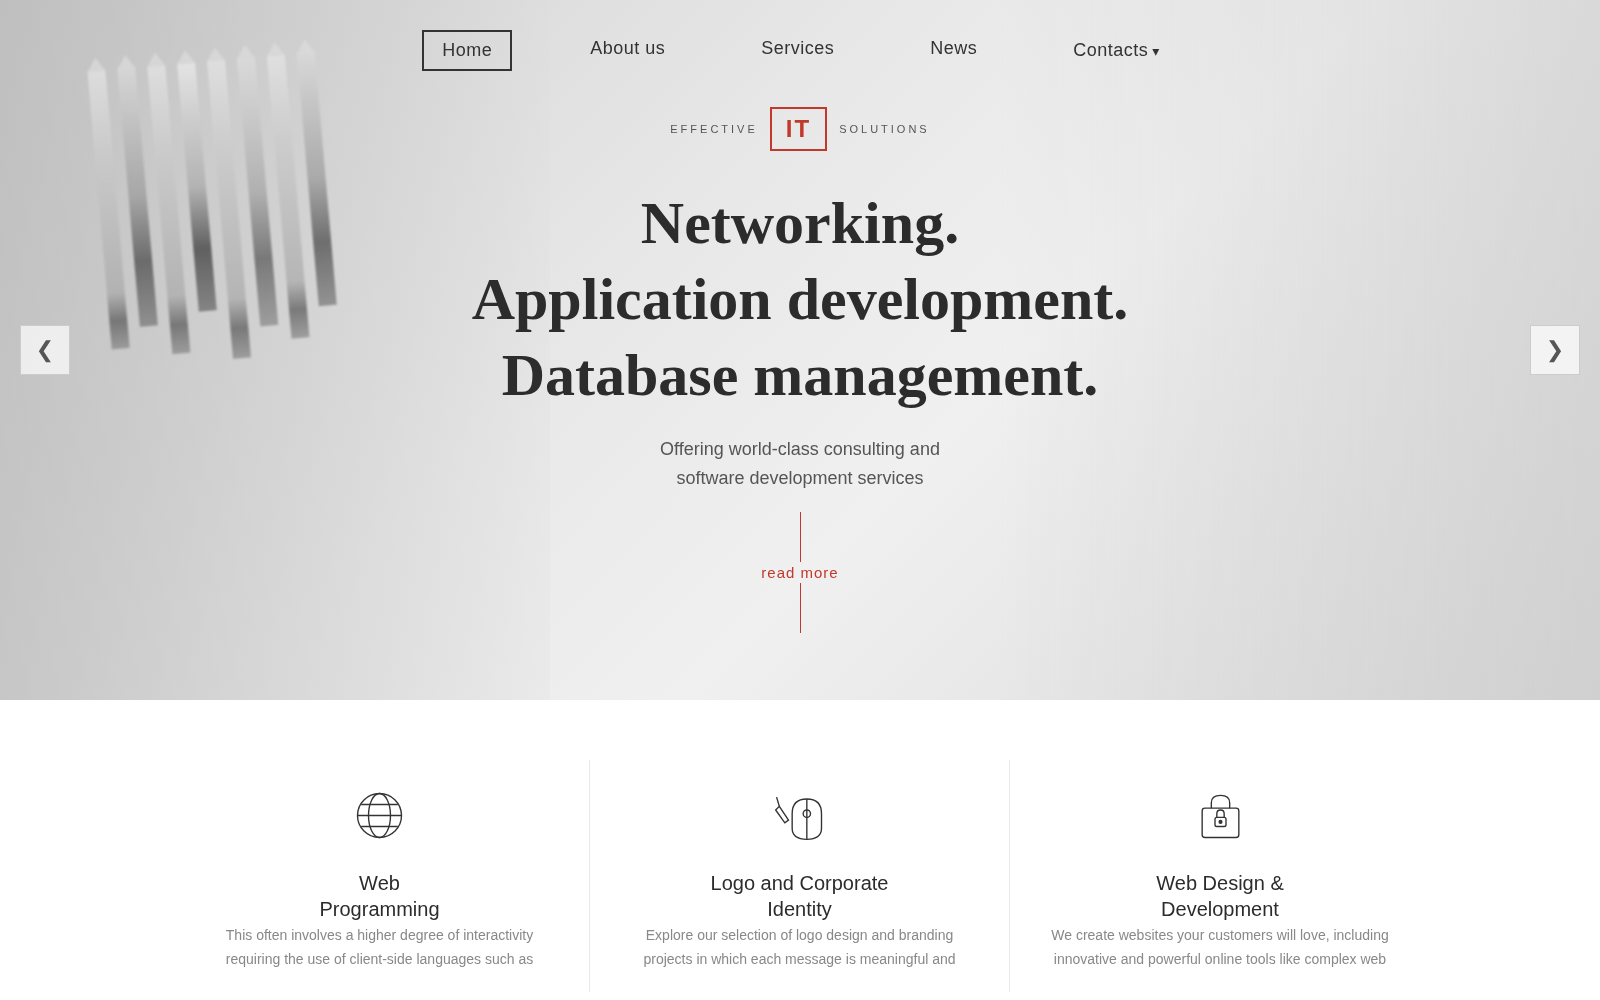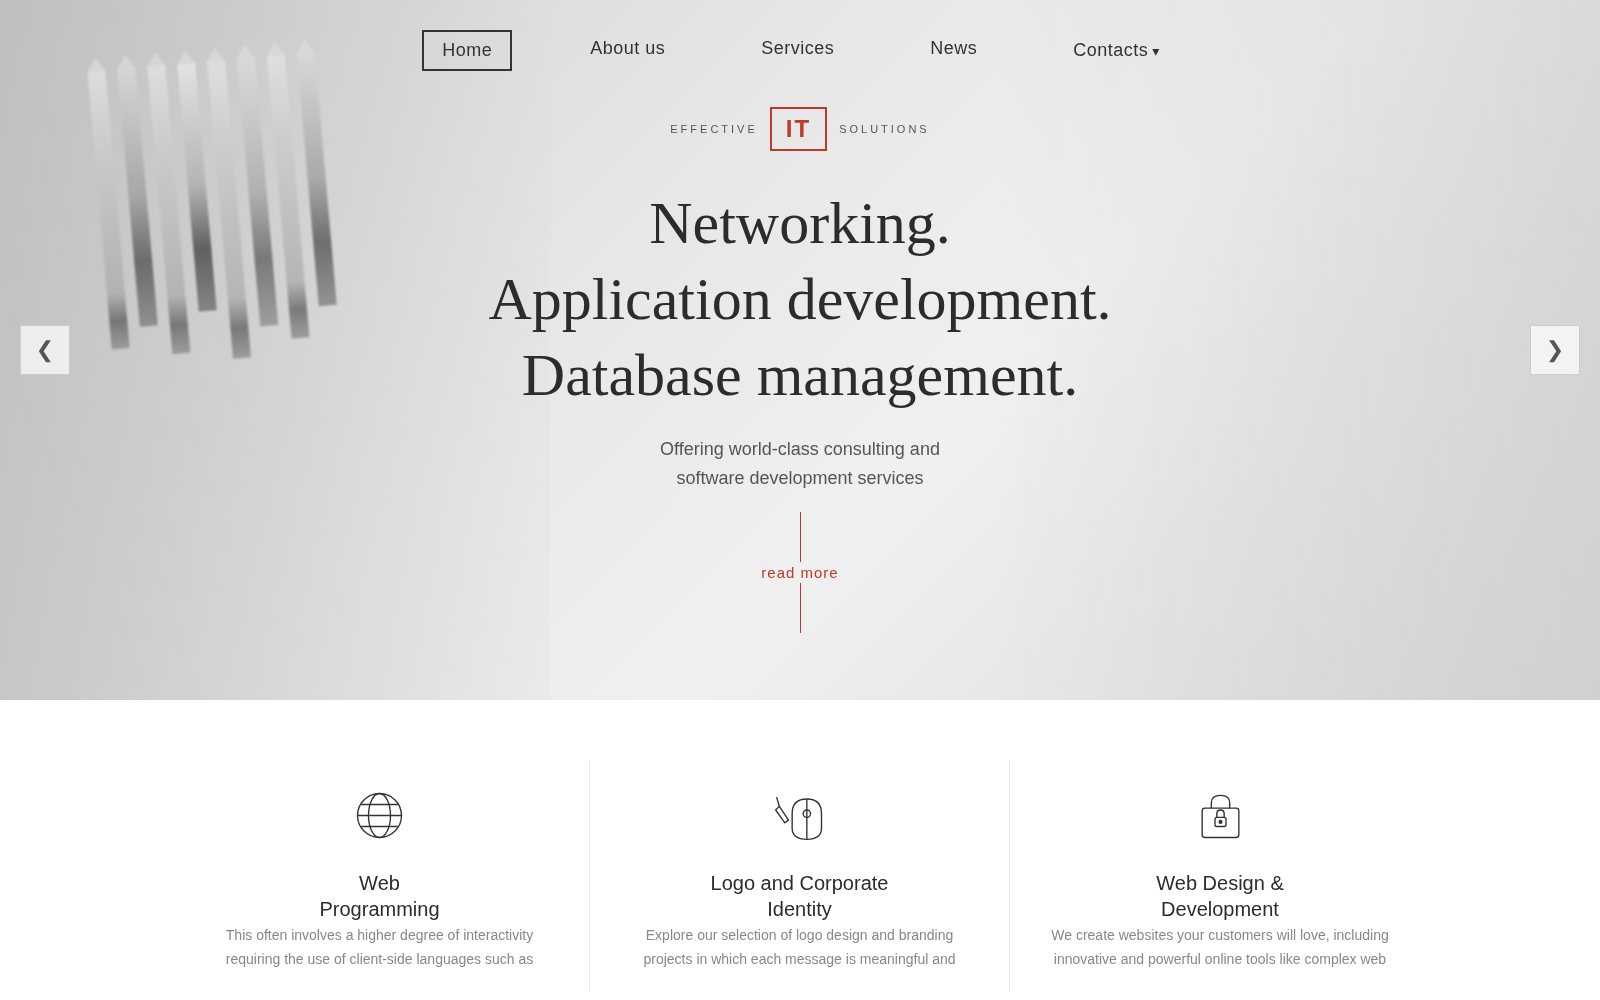--- a/index.html
+++ b/index.html
@@ -133,21 +133,21 @@
       font-size: 11px;
       letter-spacing: 3px;
       color: #555;
       text-transform: uppercase;
     }
 
     
     .hero-heading {
       font-family: 'Georgia', serif;
       font-size: 60px;
-      font-weight: 400;
+      font-weight: 700;
       color: #2c2c2c;
       line-height: 1.2;
       margin-bottom: 4px;
     }
     .hero-subtext {
       font-family: 'Arial', sans-serif;
       font-size: 18px;
       color: #555;
       margin-top: 20px;
       line-height: 1.6;

